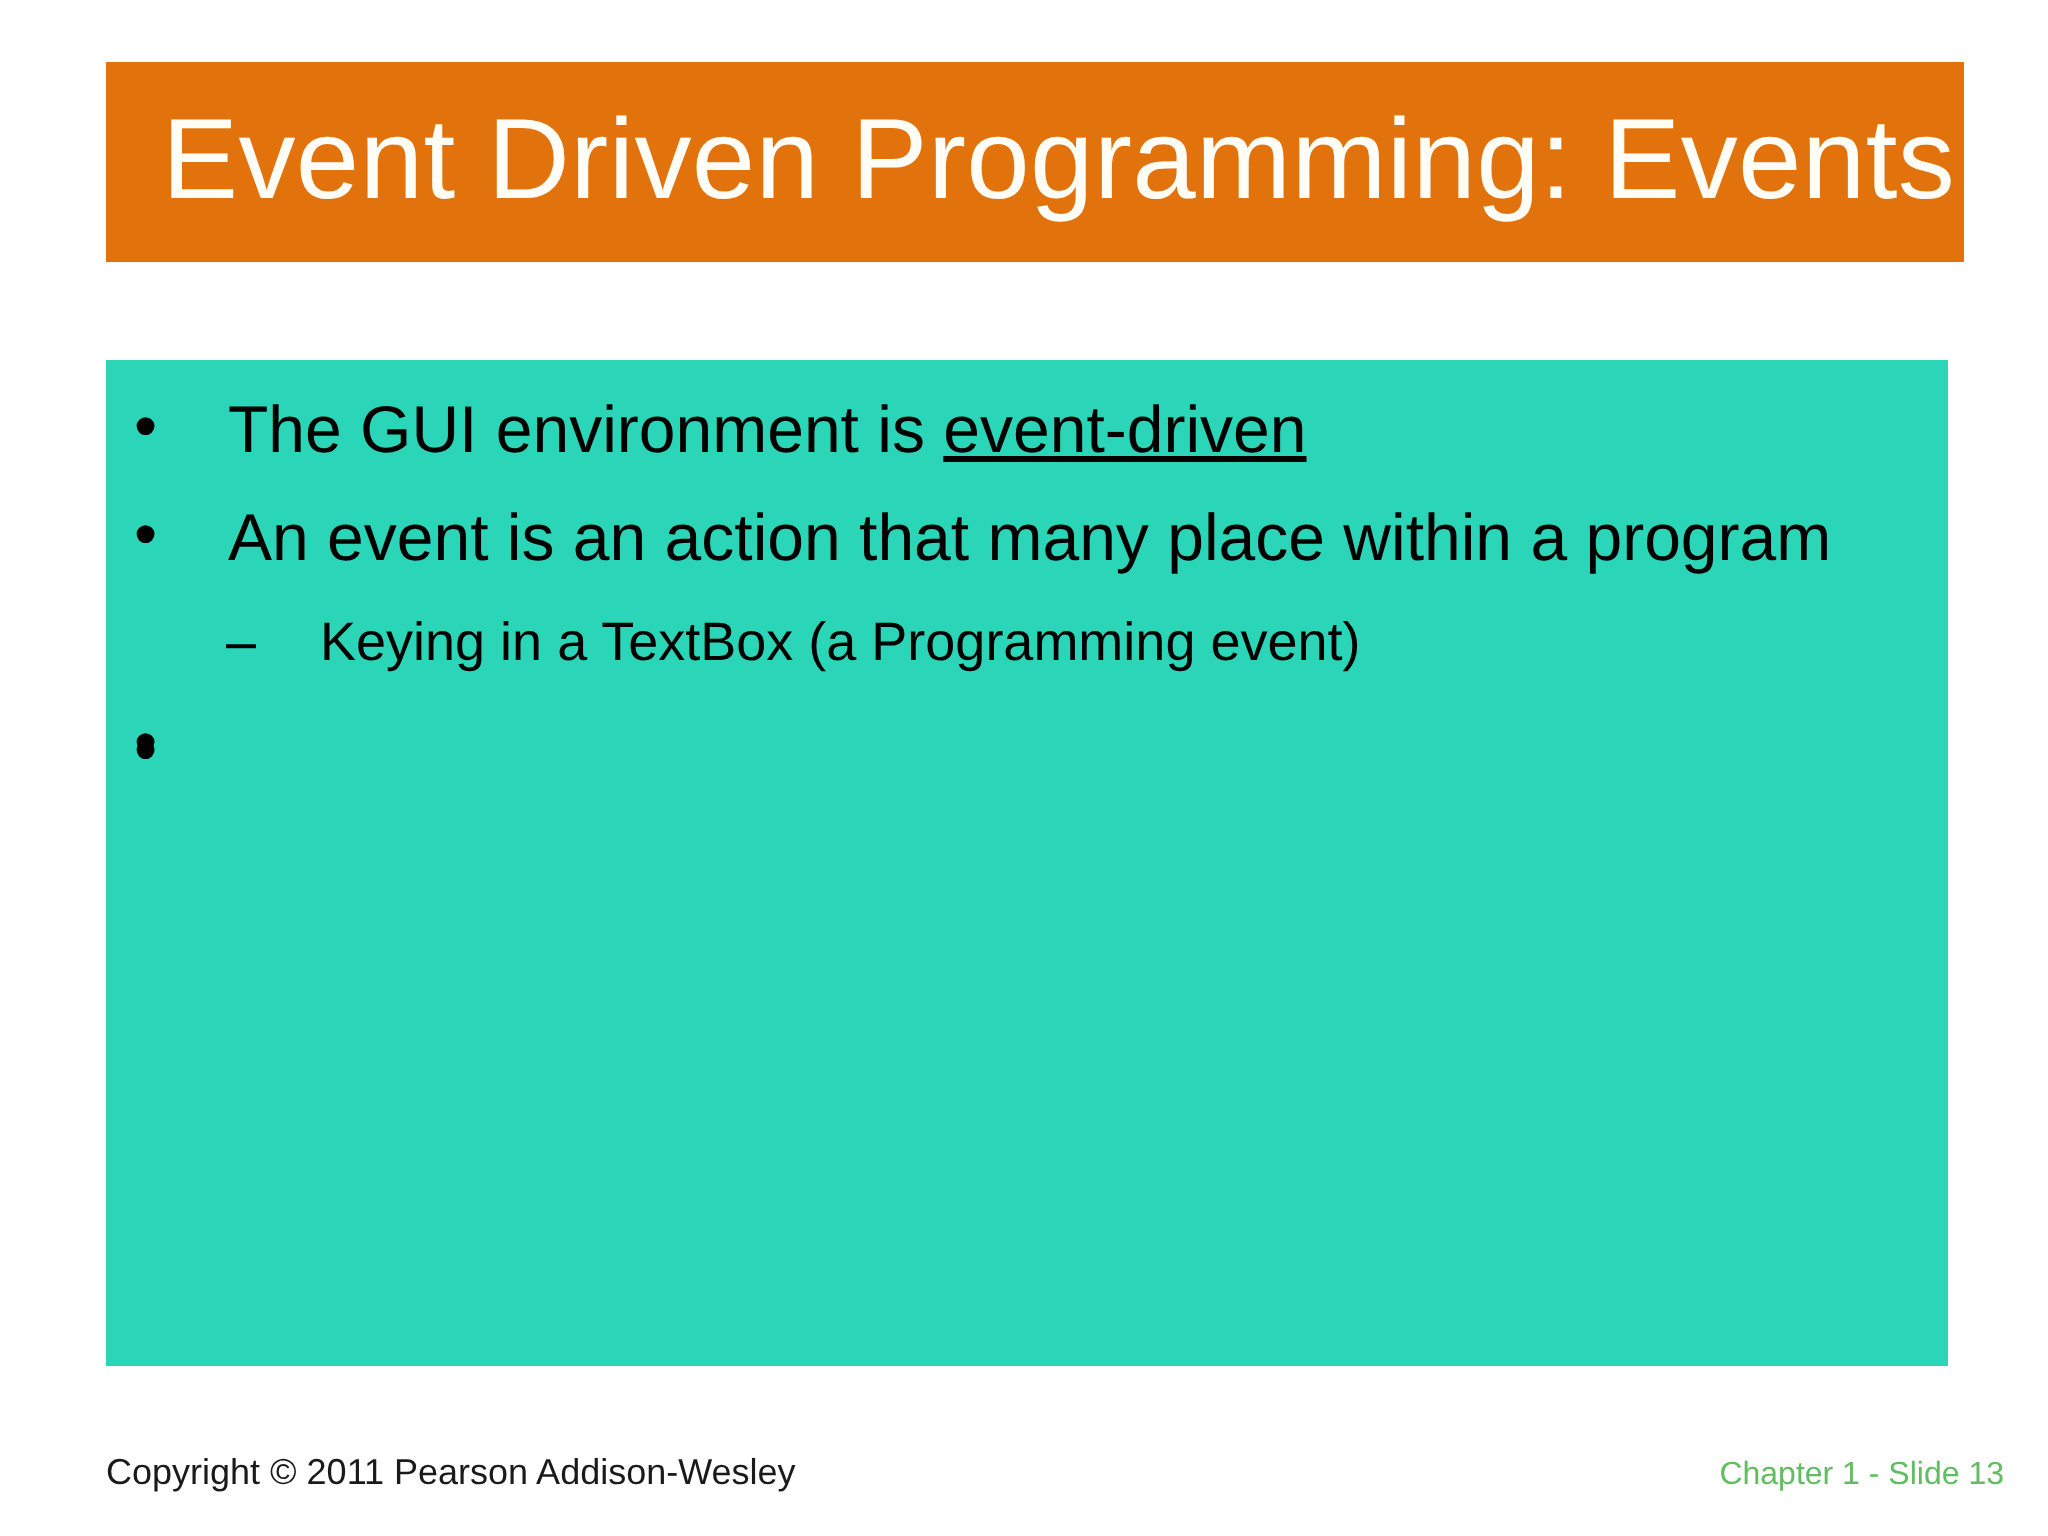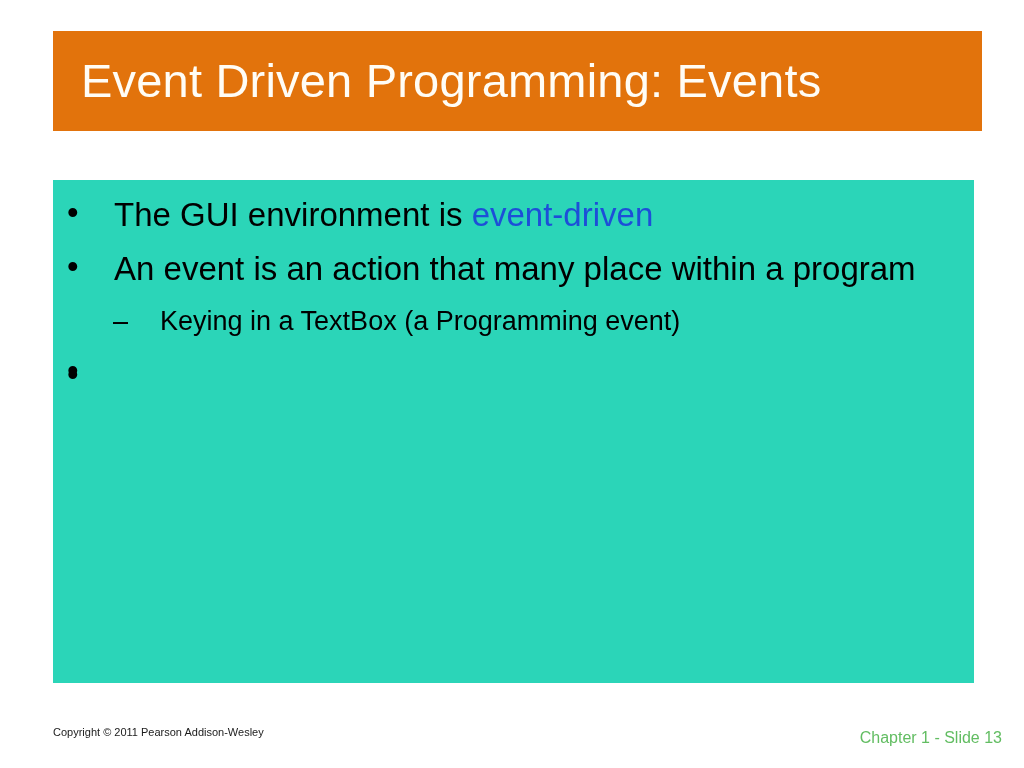--- a/index.html
+++ b/index.html
@@ -32,21 +32,21 @@
     top: 31px;
     width: 929px;
     height: 100px;
     background: #E2730C;
     display: flex;
     align-items: center;
   }
   #title-text {
     margin-left: 28px;
     color: #FFFDF6;
-    font-size: 47px;
+    font-size: 57px;
     font-weight: normal;
     line-height: 1.05;
     letter-spacing: 0.2px;
     white-space: nowrap;
   }
 
   
   #content-box {
     position: absolute;
     left: 53px;
@@ -100,29 +100,30 @@
     left: 0px;
     top: 0px;
     width: 30px;
     text-align: left;
     font-size: 27px;
     line-height: 50px;
     color: #000000;
   }
 
   .hl-white {
-    color: #1d4ed8;
+    color: #000000;
+    text-decoration: underline;
   }
 
   
   #footer-left {
     position: absolute;
     left: 53px;
     top: 726px;
-    font-size: 11px;
+    font-size: 18px;
     color: #1A1A1A;
     font-family: "Liberation Sans", sans-serif;
     white-space: nowrap;
   }
   #footer-right {
     position: absolute;
     right: 22px;
     top: 729px;
     font-size: 16px;
     color: #62BD62;

